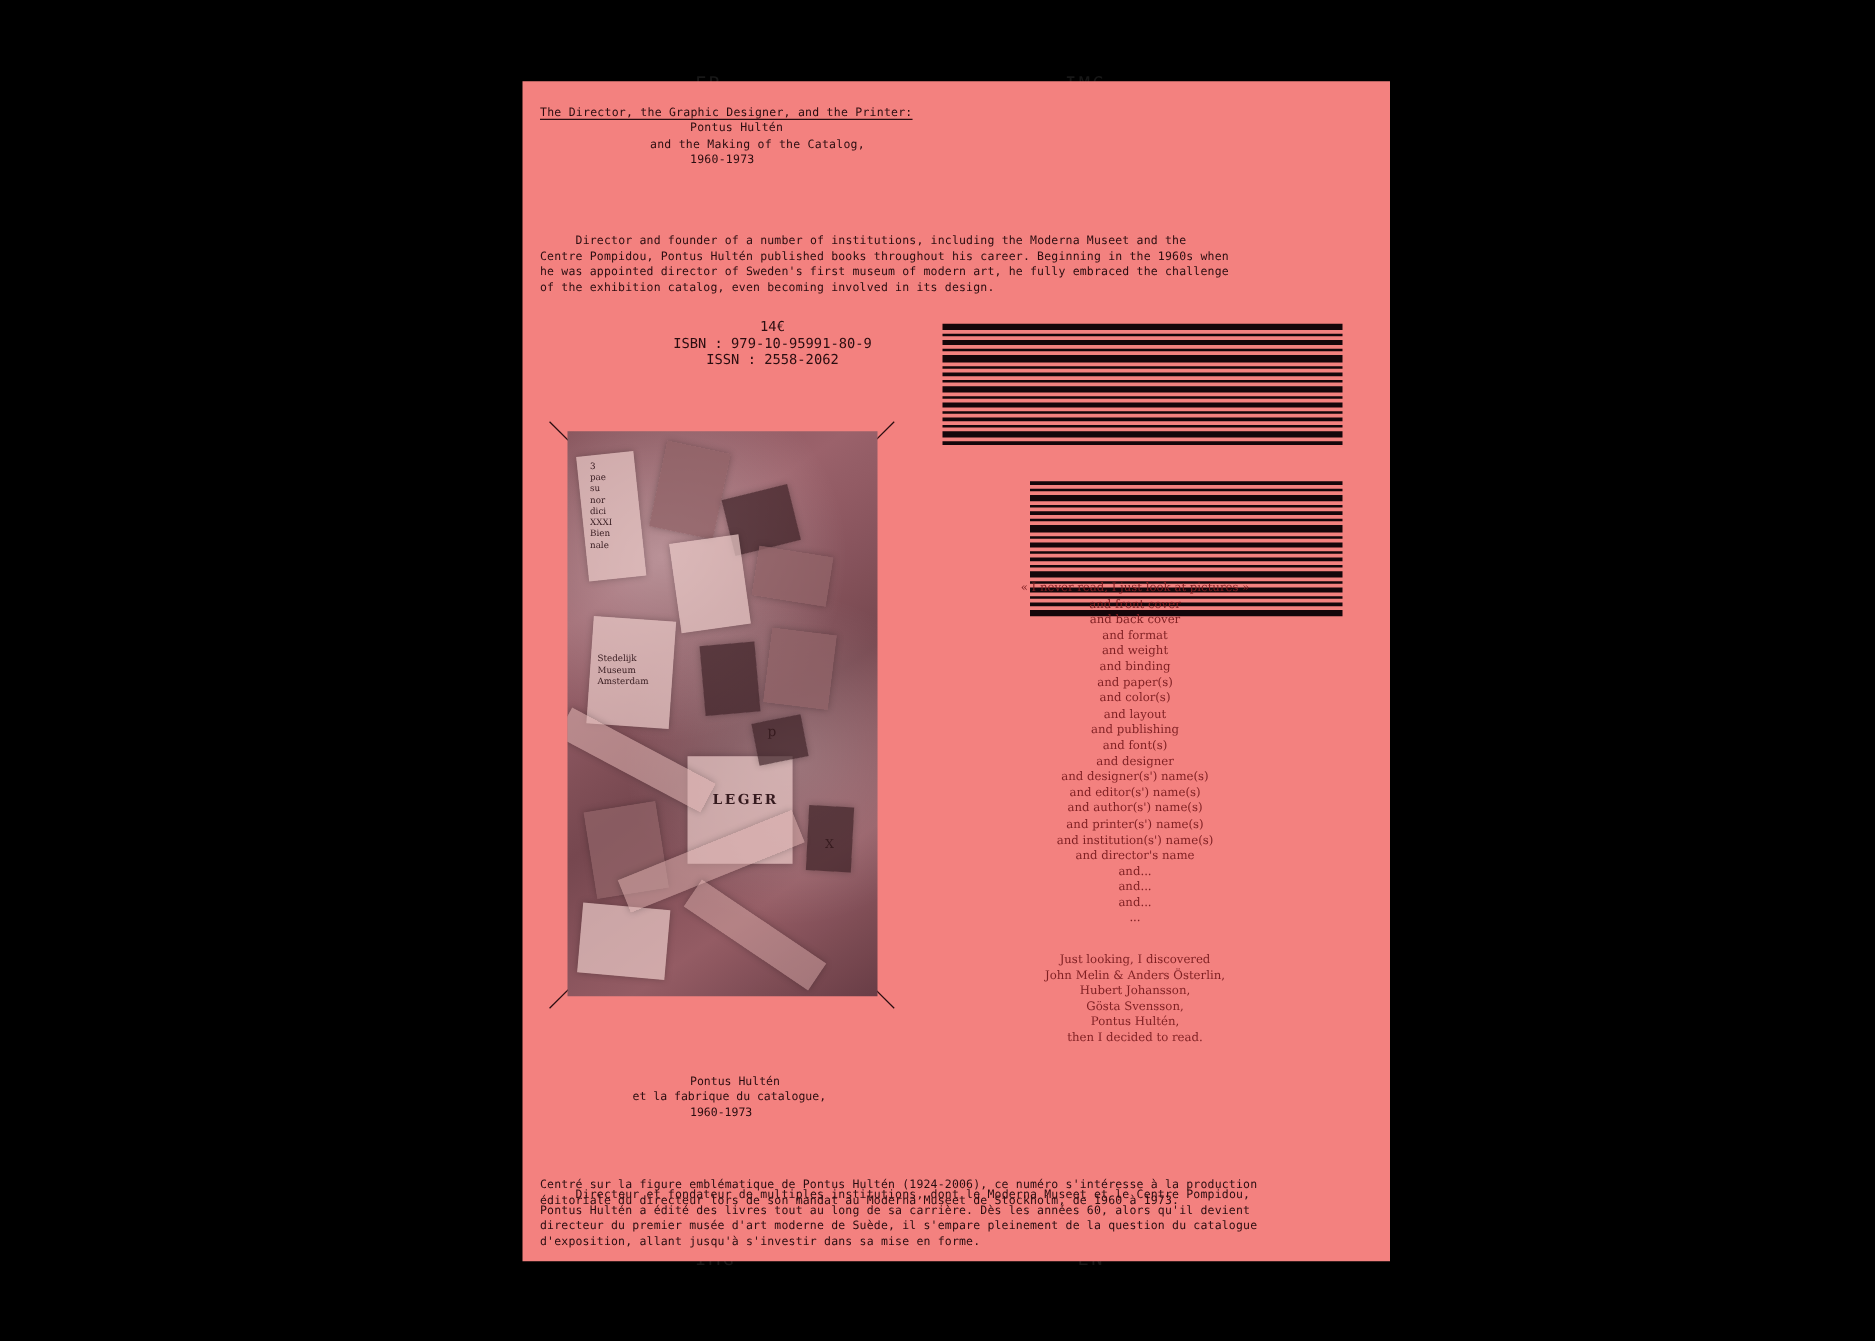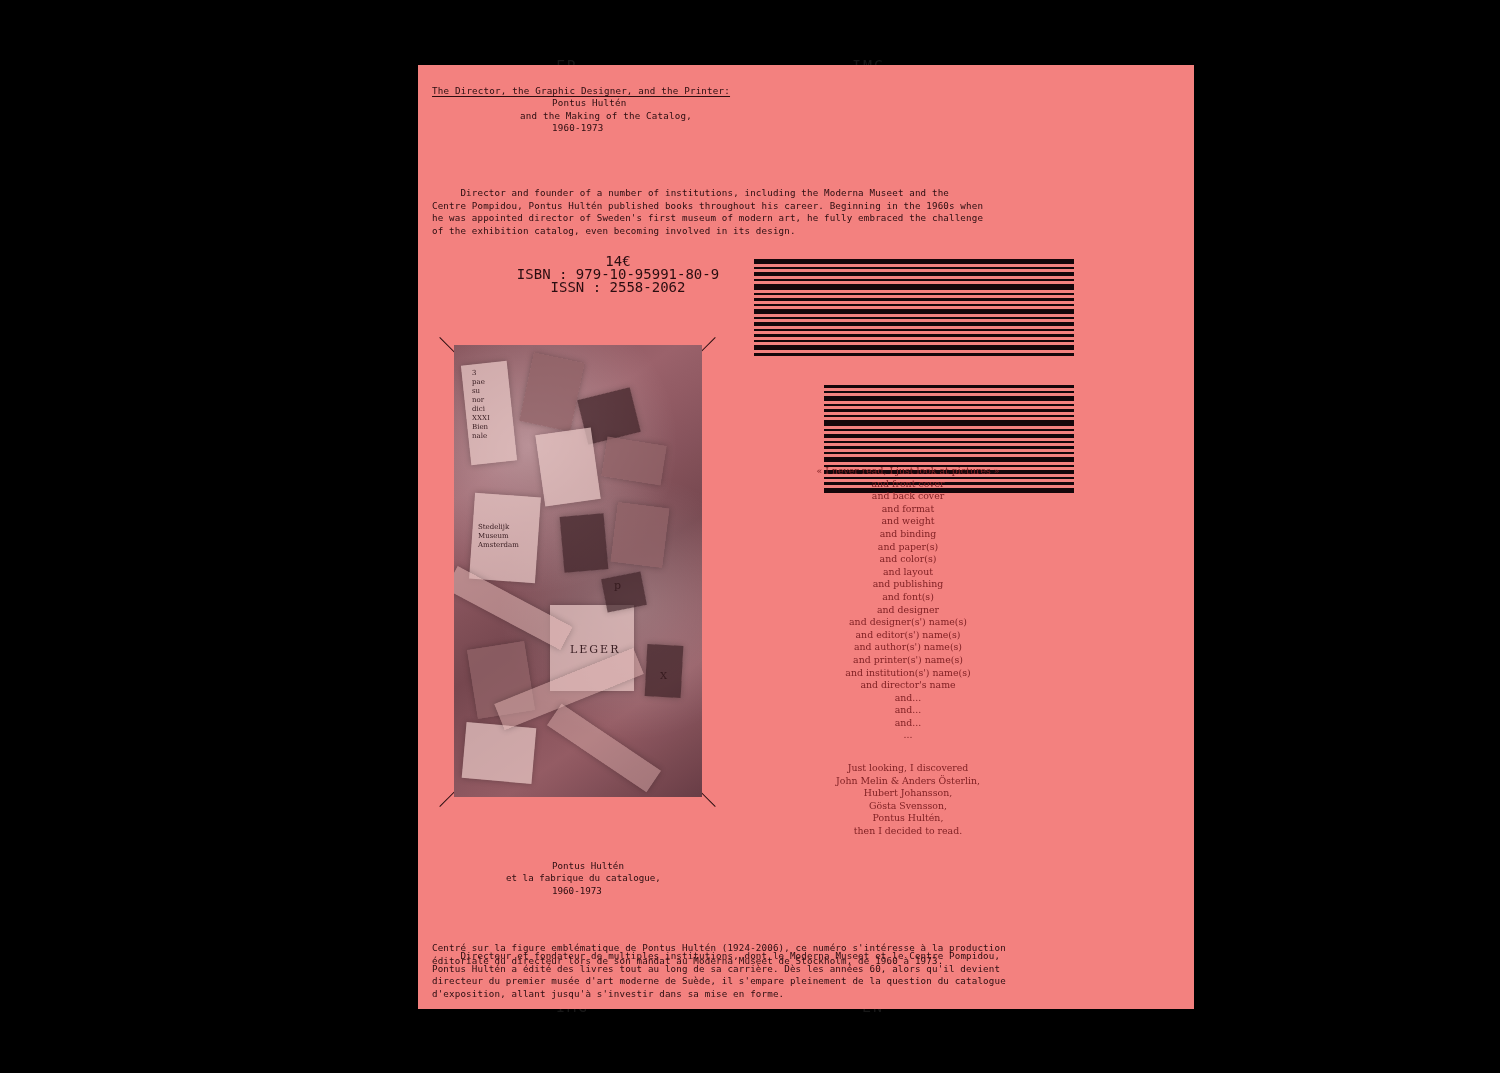--- a/index.html
+++ b/index.html
@@ -19,21 +19,21 @@
     width: 1500px;
     height: 1073px;
     background: #000000;
   }
 
   
   #sheet {
     position: absolute;
     left: 418px;
     top: 65px;
-    width: 776px;
+    width: 694px;
     height: 944px;
     background: #f3817f;
     overflow: hidden;
   }
 
   
   .crop-label {
     position: absolute;
     color: #1a1a1a;
     font-family: "DejaVu Sans Mono", monospace;
@@ -72,21 +72,21 @@
     white-space: pre-wrap;
   }
 
   .price-block {
     position: absolute;
     left: 70px;
     top: 190px;
     width: 260px;
     text-align: center;
     color: #2a0d10;
-    font-size: 14px;
+    font-size: 11px;
     line-height: 13px;
   }
 
   
   #photo-wrap {
     position: absolute;
     left: 22px;
     top: 272px;
     width: 275px;
     height: 470px;
@@ -259,21 +259,21 @@
         <div class="pc mid" style="left:72px; top:12px; width:52px; height:70px; transform: rotate(12deg);"></div>
         <div class="pc dark" style="left:128px; top:48px; width:54px; height:46px; transform: rotate(-14deg);"></div>
         <div class="pc" style="left:86px; top:86px; width:56px; height:72px; transform: rotate(-8deg);"></div>
         <div class="pc mid" style="left:150px; top:96px; width:60px; height:40px; transform: rotate(9deg);"></div>
         <div class="pc" style="left:18px; top:150px; width:66px; height:86px; transform: rotate(4deg);"></div>
         <div class="pc-label" style="left:24px; top:178px; width:58px;">Stedelijk Museum<br>Amsterdam</div>
 
         <div class="pc dark" style="left:108px; top:170px; width:44px; height:56px; transform: rotate(-5deg);"></div>
         <div class="pc mid" style="left:160px; top:160px; width:52px; height:60px; transform: rotate(7deg);"></div>
         <div class="pc" style="left:96px; top:260px; width:84px; height:86px;"></div>
-        <div class="pc-label" style="left:116px; top:300px; width:64px; font-size:11px; letter-spacing:2px;">LEGER</div>
+        <div class="pc-label" style="left:116px; top:290px; width:64px; font-size:11px; letter-spacing:2px;font-weight:bold;">LEGER</div>
         <div class="pc dark" style="left:192px; top:300px; width:36px; height:52px; transform: rotate(3deg);"></div>
         <div class="pc-label" style="left:206px; top:326px; font-size:10px;">X</div>
         <div class="pc mid" style="left:18px; top:300px; width:58px; height:70px; transform: rotate(-9deg);"></div>
         <div class="pc" style="left:10px; top:380px; width:70px; height:56px; transform: rotate(5deg);"></div>
         <div class="pc dark" style="left:150px; top:230px; width:40px; height:34px; transform: rotate(-11deg);"></div>
         <div class="pc-label" style="left:160px; top:236px; font-size:11px;">p</div>
 
         <div class="pc mid" style="left:-10px; top:250px; width:130px; height:26px; transform: rotate(28deg); background: rgba(226,176,174,0.55);"></div>
         <div class="pc mid" style="left:40px; top:330px; width:150px; height:28px; transform: rotate(-22deg); background: rgba(226,176,174,0.5);"></div>
         <div class="pc mid" style="left:90px; top:390px; width:120px; height:26px; transform: rotate(34deg); background: rgba(226,176,174,0.45);"></div>

